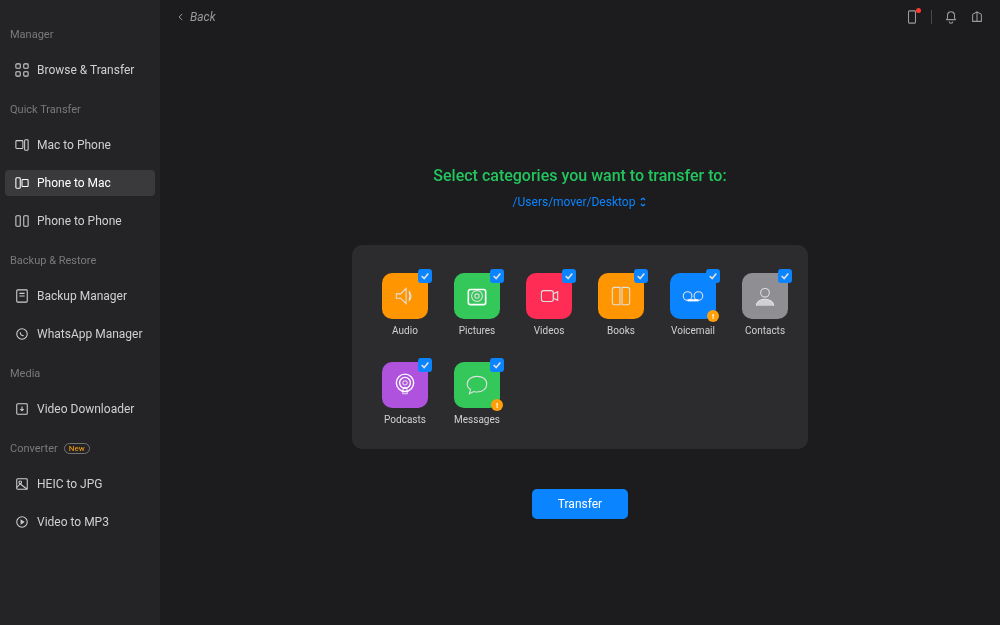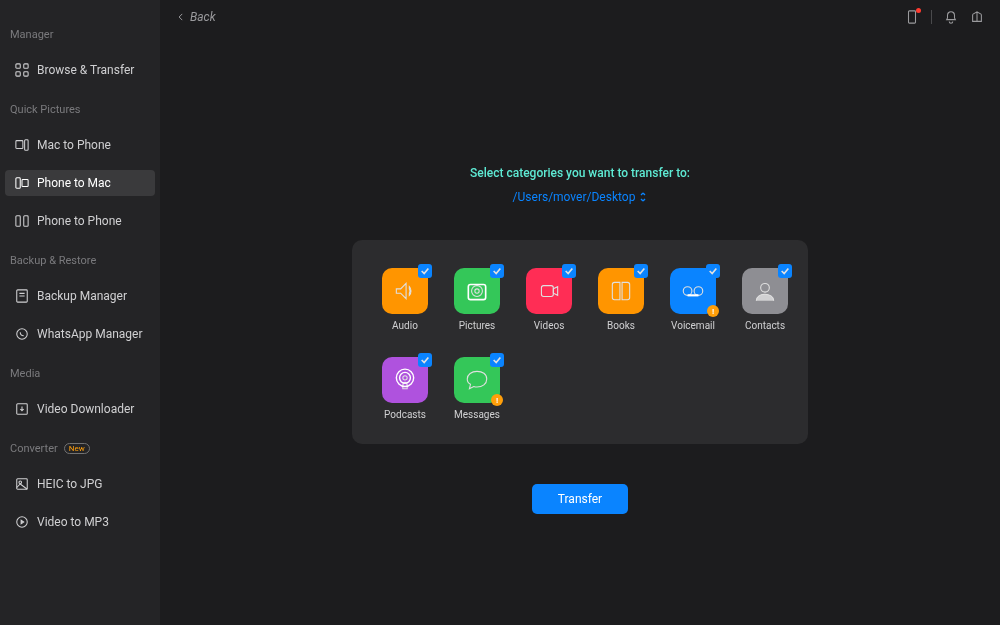--- a/index.html
+++ b/index.html
@@ -12,21 +12,21 @@
   .nav-item svg { width: 14px; height: 14px; }
   .badge-new { font-size: 8px; color: #ff9f0a; border: 1px solid #737373; border-radius: 6px; padding: 0 4px; margin-left: 2px; }
   .main { flex: 1; display: flex; flex-direction: column; }
   .topbar { display: flex; align-items: flex-start; justify-content: space-between; padding: 10px 16px; height: 36px; font-style: italic; }
   .back { display: flex; align-items: center; gap: 4px; color: #9a9a9d; font-size: 12px; cursor: pointer; }
   .top-right { display: flex; align-items: center; gap: 12px; color: #9a9a9d; }
   .top-right .icon-btn { position: relative; cursor: pointer; display: flex; }
   .red-dot { position: absolute; top: -2px; right: -2px; width: 5px; height: 5px; background: #ff3b30; border-radius: 50%; }
   .divider { width: 1px; height: 14px; background: #4a4a4c; }
   .content { flex: 1; display: flex; flex-direction: column; align-items: center; padding-top: 130px; }
-  .title { font-size: 12px; color: #5eead4; font-weight: 500; }
+  .title { font-size: 16px; color: #22c55e; font-weight: 500; }
   .path-row { margin-top: 10px; display: flex; align-items: center; gap: 4px; color: #0a84ff; font-size: 12px; cursor: pointer; }
   .grid-panel { margin-top: 36px; background: #2c2c2e; border-radius: 10px; padding: 28px 30px 24px 30px; width: 456px; }
   .grid { display: grid; grid-template-columns: repeat(6, 1fr); gap: 26px 26px; }
   .cat { display: flex; flex-direction: column; align-items: center; gap: 6px; cursor: pointer; position: relative; width: 46px; }
   .cat-icon { width: 46px; height: 46px; border-radius: 10px; display: flex; align-items: center; justify-content: center; position: relative; }
   .cat-label { font-size: 10px; color: #d0d0d2; text-align: center; white-space: nowrap; }
   .check { position: absolute; top: -4px; right: -4px; width: 14px; height: 14px; background: #0a84ff; border-radius: 3px; display: flex; align-items: center; justify-content: center; }
   .check svg { width: 10px; height: 10px; }
   .warn { position: absolute; bottom: -3px; right: -3px; width: 12px; height: 12px; background: #ff9f0a; border-radius: 50%; display: flex; align-items: center; justify-content: center; color: #fff; font-size: 8px; font-weight: bold; }
   .transfer-btn { margin-top: 40px; background: #0a84ff; color: #fff; border: none; padding: 8px 26px; border-radius: 5px; font-size: 12px; cursor: pointer; }
@@ -43,21 +43,21 @@
         <svg viewBox="0 0 16 16" stroke-width="1.2">
           <rect x="1" y="1" width="5" height="5" rx="1"></rect>
           <rect x="10" y="1" width="5" height="5" rx="1"></rect>
           <rect x="1" y="10" width="5" height="5" rx="1"></rect>
           <rect x="10" y="10" width="5" height="5" rx="1"></rect>
         </svg>
       </span>
     <span>Browse &amp; Transfer</span>
   </div>
 
-  <div class="section-label">Quick Pictures</div>
+  <div class="section-label">Quick Transfer</div>
   <div class="nav-item">
     <span class="icon">
         <svg viewBox="0 0 16 16" stroke-width="1.2">
           <rect x="1" y="3" width="8" height="9" rx="1"></rect>
           <rect x="11" y="2" width="4" height="12" rx="1"></rect>
         </svg>
       </span>
     <span>Mac to Phone</span>
   </div>
   <div class="nav-item active">

